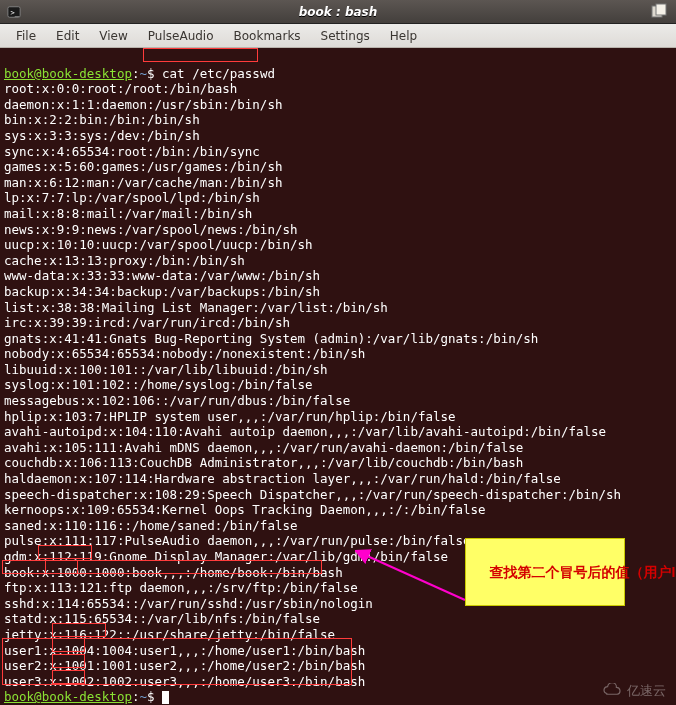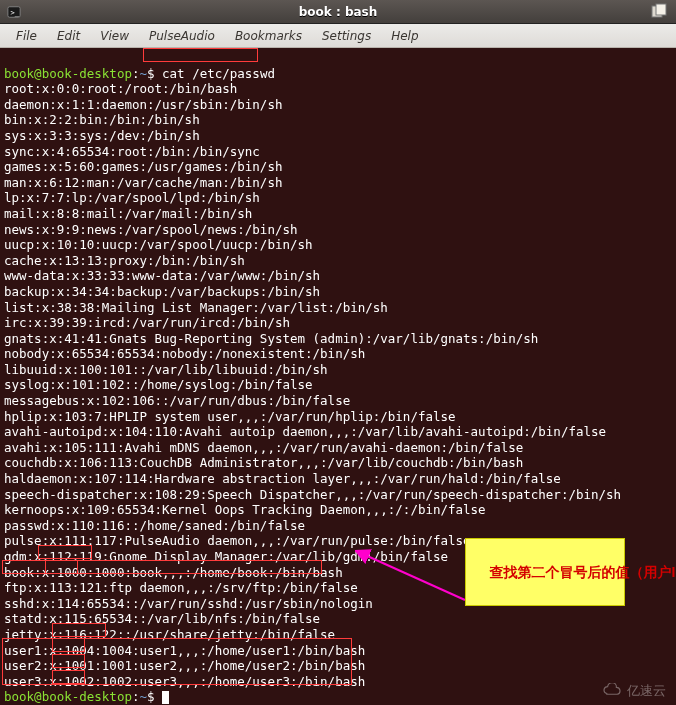--- a/index.html
+++ b/index.html
@@ -27,51 +27,52 @@
     display: flex; align-items: center; justify-content: center;
   }
   .titlebar .app-icon svg { width: 14px; height: 14px; }
   .titlebar .title {
     position: absolute;
     left: 50%; transform: translateX(-50%);
     font-family: "DejaVu Sans", sans-serif;
     font-weight: bold;
     font-size: 12px;
     text-shadow: 0 1px 0 #000;
+    font-style: italic;
   }
   .titlebar .tab-icon {
     margin-left: auto;
     margin-right: 8px;
     width: 18px; height: 18px;
     display: flex; align-items: center; justify-content: center;
   }
   .menubar {
     height: 24px;
     background: linear-gradient(to bottom, #ecebe9, #dedbd7);
     border-bottom: 1px solid #b8b3ac;
     display: flex;
     align-items: center;
     gap: 0;
     font-family: "DejaVu Sans", sans-serif;
     font-size: 12px;
     color: #3a3632;
     padding-left: 6px;
   }
-  .menubar .menu-item { padding: 0 10px; cursor: default; font-style: italic; }
+  .menubar .menu-item { padding: 0 10px; cursor: default; }
   .terminal {
     background: #2f1111;
     color: #fff;
     padding: 2px 4px 4px 4px;
     font-size: 12.5px;
     line-height: 15.6px;
     white-space: pre;
     position: relative;
     height: calc(705px - 48px);
   }
-  .prompt-green { color: #8ae234; }
+  .prompt-green { color: #8ae234; text-decoration: underline; }
   .prompt-blue  { color: #729fcf; }
   .box-red {
     border: 1px solid #ff3b3b;
     position: absolute;
     pointer-events: none;
   }
   .annotation {
     position: absolute;
     background: #ffff66;
     border: 1px solid #caca00;
@@ -158,21 +159,21 @@
 <span>libuuid:x:100:101::/var/lib/libuuid:/bin/sh</span>
 <span>syslog:x:101:102::/home/syslog:/bin/false</span>
 <span>messagebus:x:102:106::/var/run/dbus:/bin/false</span>
 <span>hplip:x:103:7:HPLIP system user,,,:/var/run/hplip:/bin/false</span>
 <span>avahi-autoipd:x:104:110:Avahi autoip daemon,,,:/var/lib/avahi-autoipd:/bin/false</span>
 <span>avahi:x:105:111:Avahi mDNS daemon,,,:/var/run/avahi-daemon:/bin/false</span>
 <span>couchdb:x:106:113:CouchDB Administrator,,,:/var/lib/couchdb:/bin/bash</span>
 <span>haldaemon:x:107:114:Hardware abstraction layer,,,:/var/run/hald:/bin/false</span>
 <span>speech-dispatcher:x:108:29:Speech Dispatcher,,,:/var/run/speech-dispatcher:/bin/sh</span>
 <span>kernoops:x:109:65534:Kernel Oops Tracking Daemon,,,:/:/bin/false</span>
-<span>passwd:x:110:116::/home/saned:/bin/false</span>
+<span>saned:x:110:116::/home/saned:/bin/false</span>
 <span>pulse:x:111:117:PulseAudio daemon,,,:/var/run/pulse:/bin/false</span>
 <span>gdm:x:112:119:Gnome Display Manager:/var/lib/gdm:/bin/false</span>
 <span>book:x:1000:1000:book,,,:/home/book:/bin/bash</span>
 <span>ftp:x:113:121:ftp daemon,,,:/srv/ftp:/bin/false</span>
 <span>sshd:x:114:65534::/var/run/sshd:/usr/sbin/nologin</span>
 <span>statd:x:115:65534::/var/lib/nfs:/bin/false</span>
 <span>jetty:x:116:122::/usr/share/jetty:/bin/false</span>
 <span>user1:x:1004:1004:user1,,,:/home/user1:/bin/bash</span>
 <span>user2:x:1001:1001:user2,,,:/home/user2:/bin/bash</span>
 <span>user3:x:1002:1002:user3,,,:/home/user3:/bin/bash</span>

